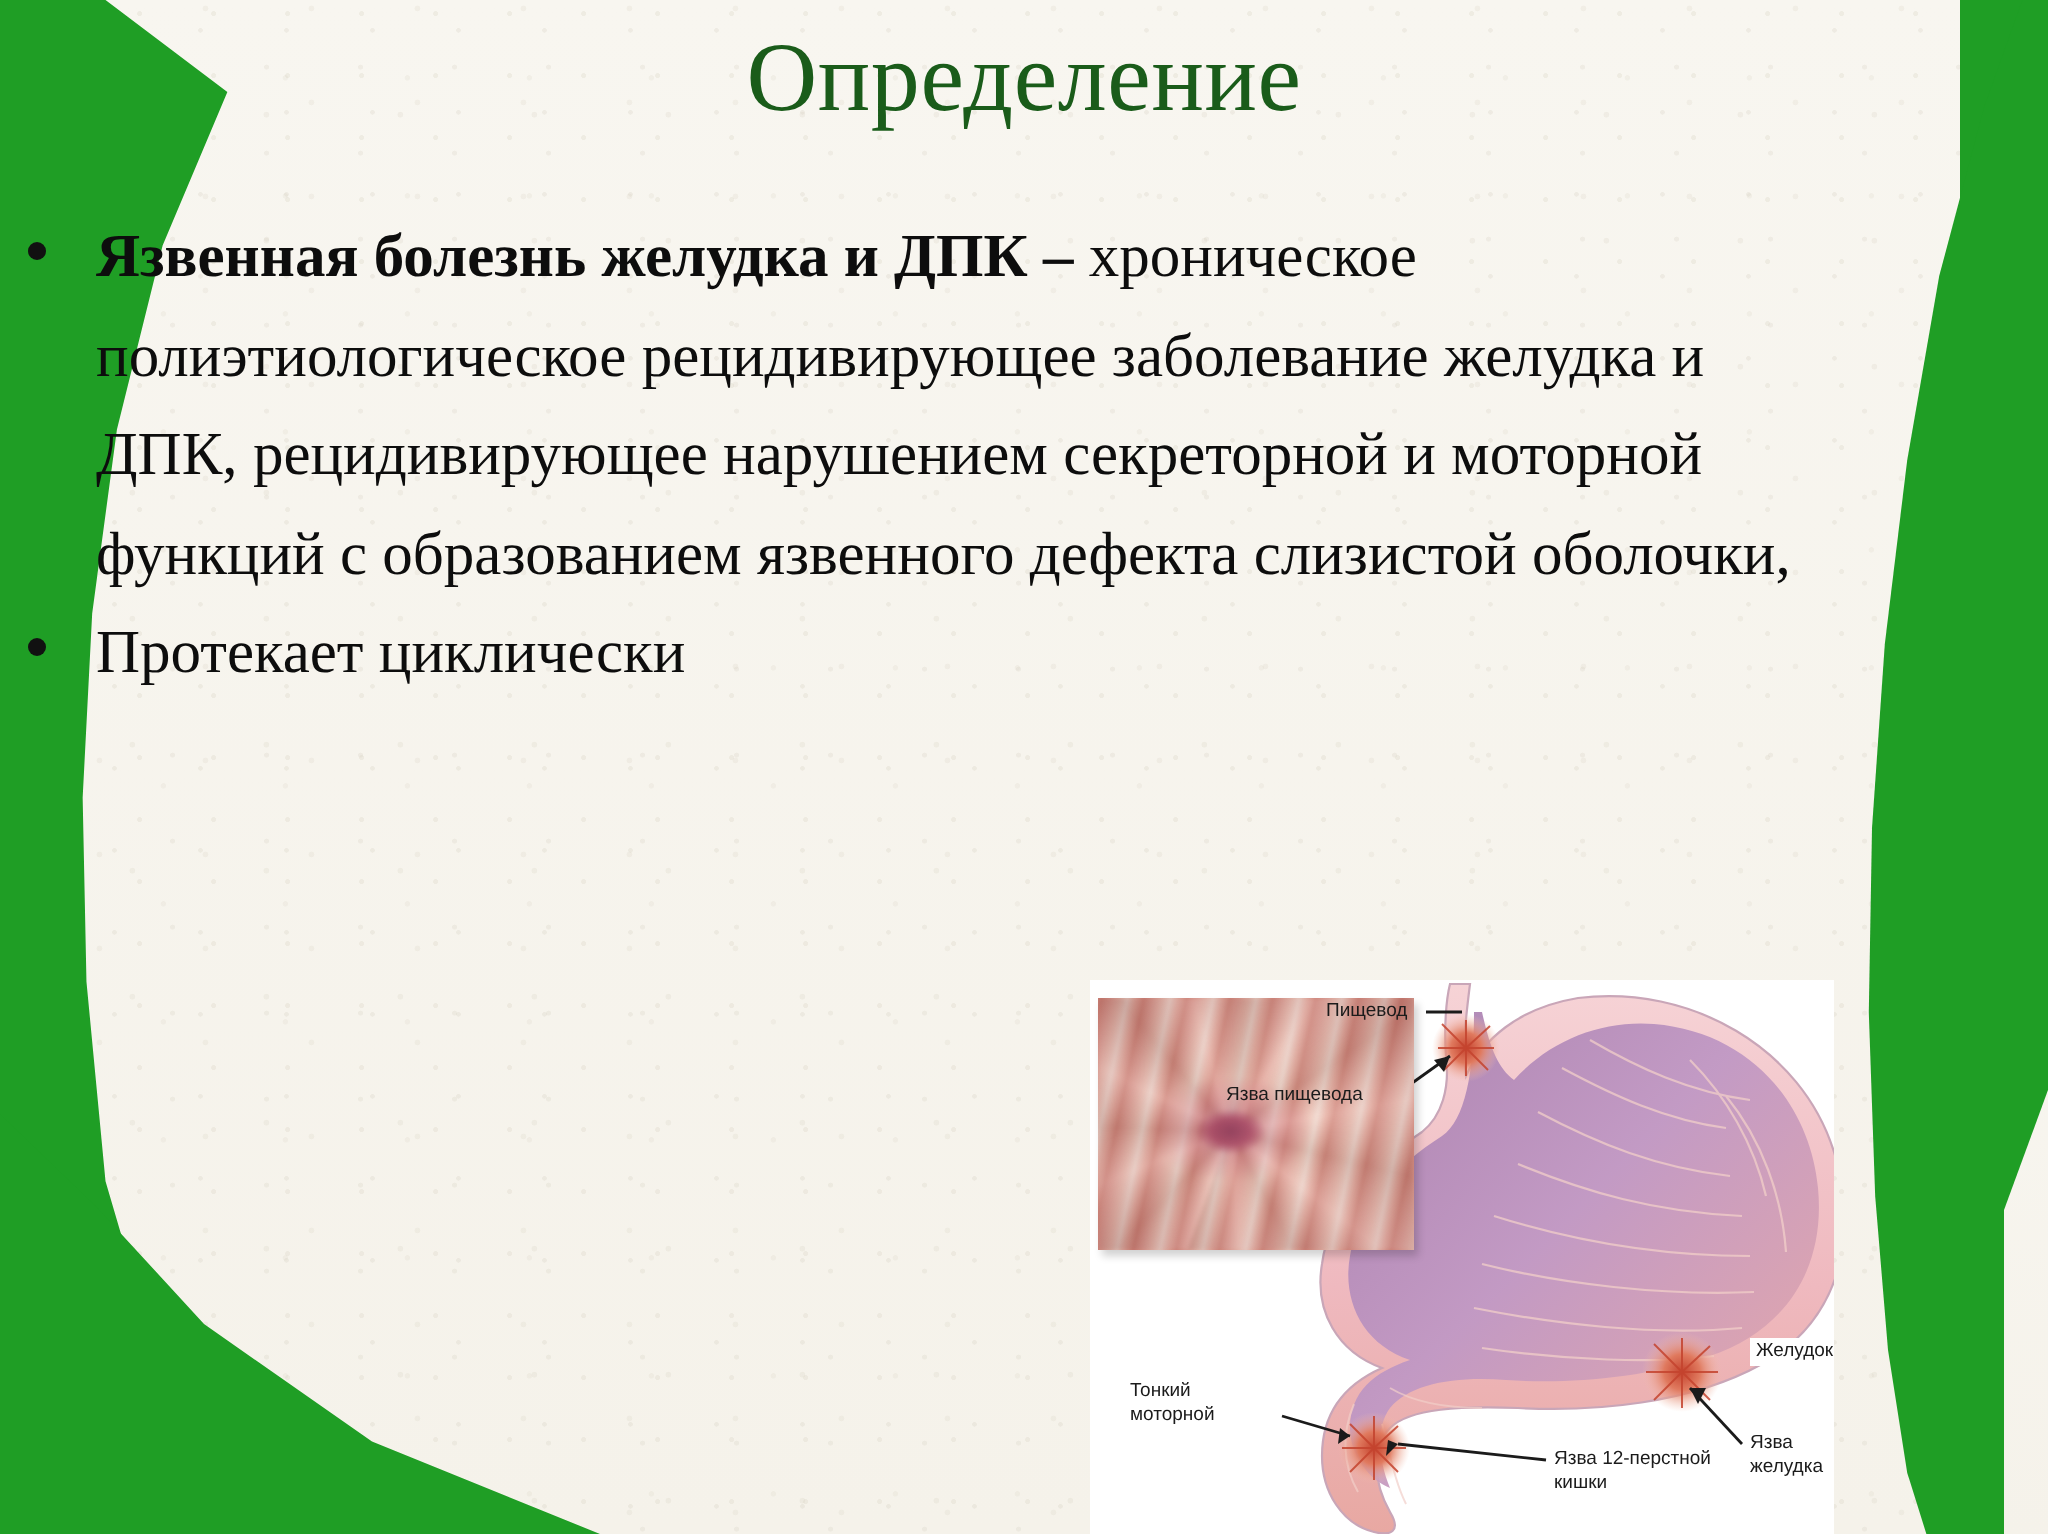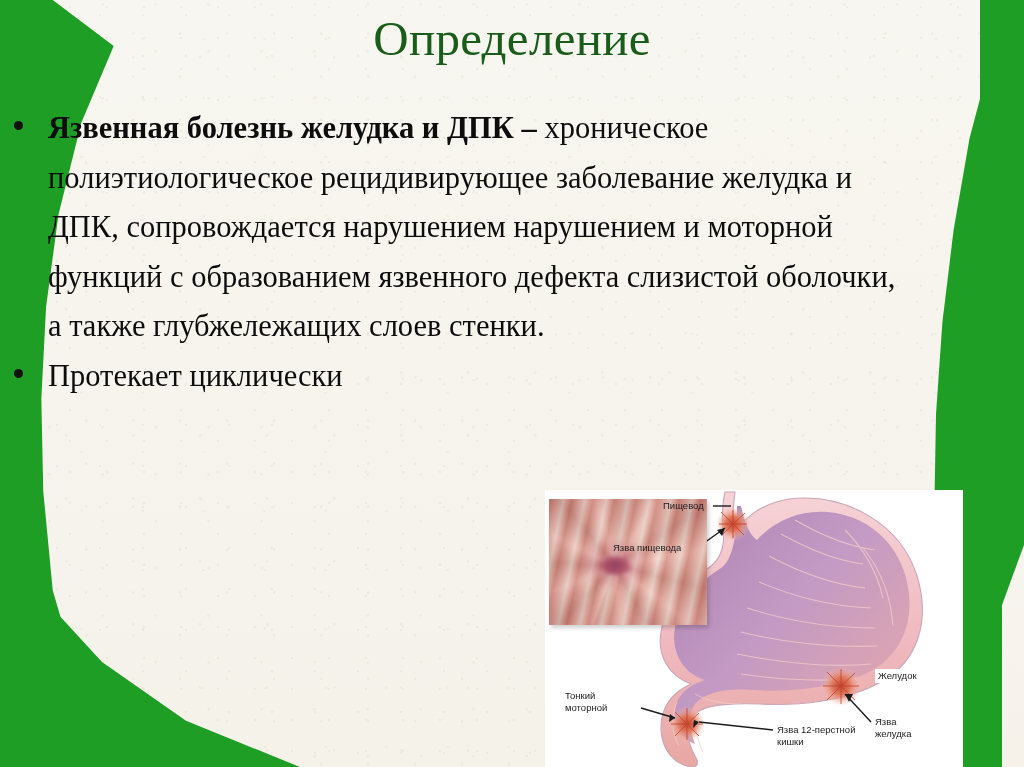--- a/index.html
+++ b/index.html
@@ -132,21 +132,21 @@
   .lead { font-weight: bold; }
   .para-indent { padding-left: 34px; }
 
   .b2 { }
 
   
   .figure {
     position: absolute;
     left: 545px;
     top: 490px;
-    width: 418px;
+    width: 372px;
     height: 277px;
     background: #ffffff;
     overflow: hidden;
   }
   .fig-label {
     position: absolute;
     font-family: "Liberation Sans", "DejaVu Sans", sans-serif;
     font-size: 9.5px;
     line-height: 11.5px;
     color: #1b1b1b;
@@ -213,25 +213,24 @@
   <div class="bl-corner"></div>
 
   <div class="title">Определение</div>
 
   <div class="body">
 
     <div class="bullet-row">
       <span class="dot"></span>
       <p class="para"><span class="lead">Язвенная болезнь желудка и ДПК – </span><span>хроническое полиэтиологическое</span>
         <span>рецидивирующее заболевание желудка и ДПК,</span>
-        <span>сопровождается нарушением нарушением и</span>
+        <span>рецидивирующее нарушением секреторной и</span>
         <span>моторной функций с образованием язвенного</span>
         <span>дефекта слизистой оболочки,</span>
       </p>
-      <p class="para para-indent">а также глубжележащих слоев стенки.</p>
     </div>
 
     <div class="bullet-row b2">
       <span class="dot"></span>
       <p class="para">Протекает циклически</p>
     </div>
 
   </div>
 
   <div class="figure">

